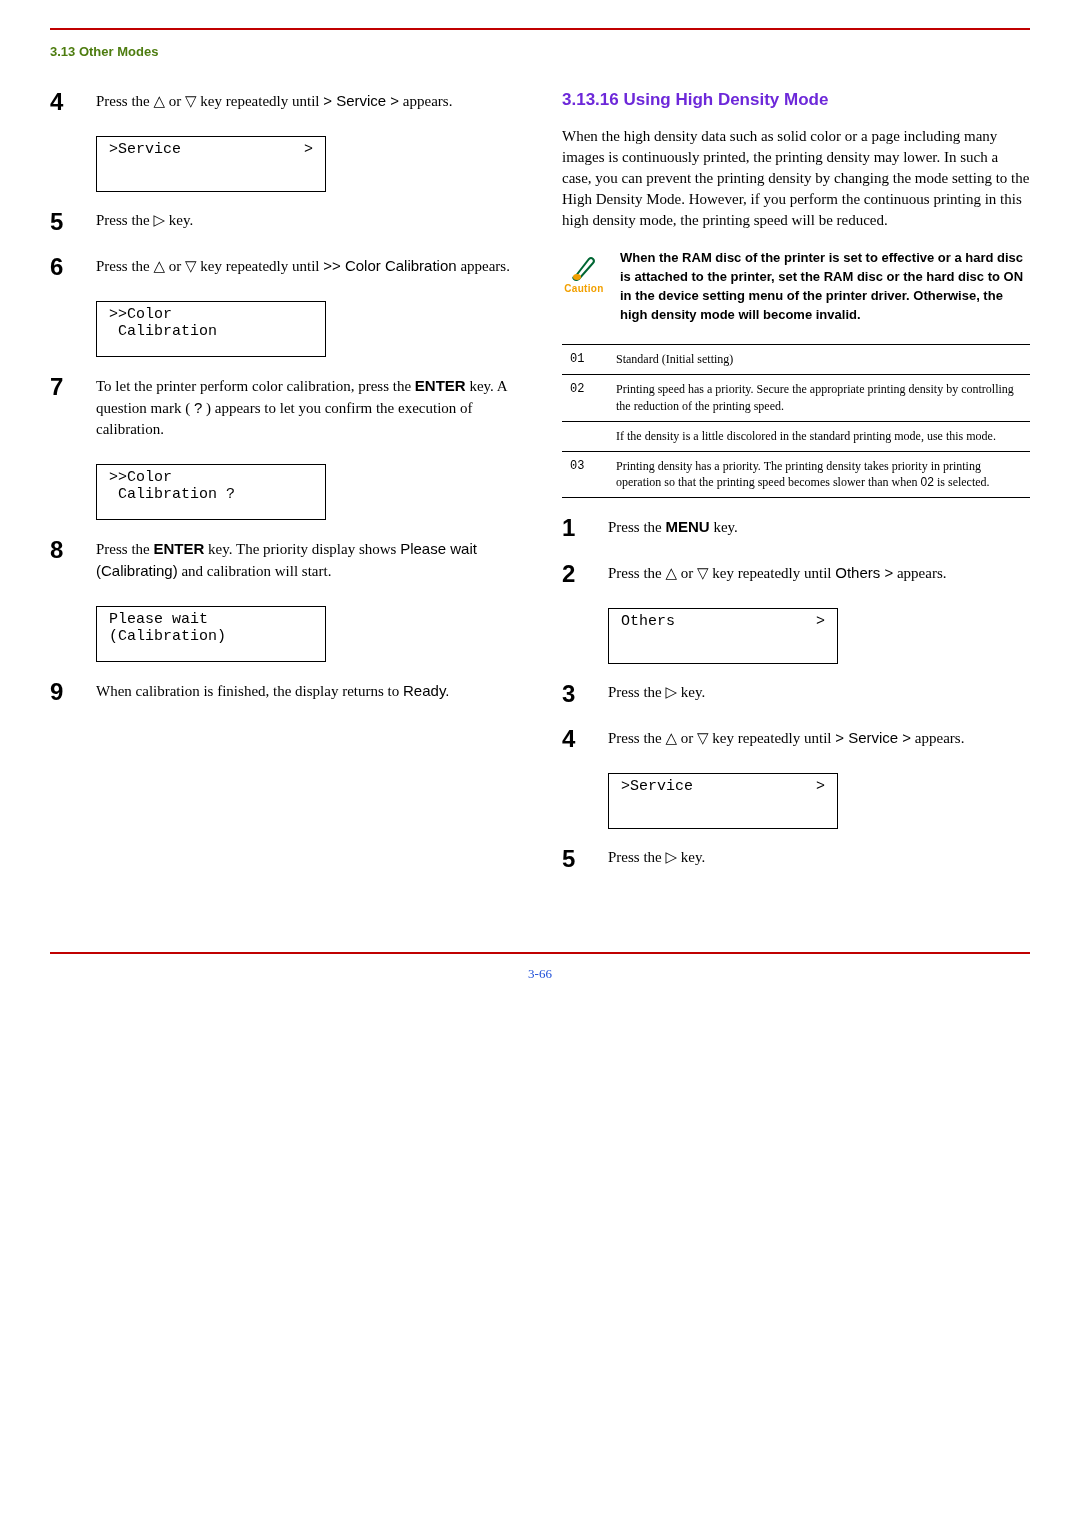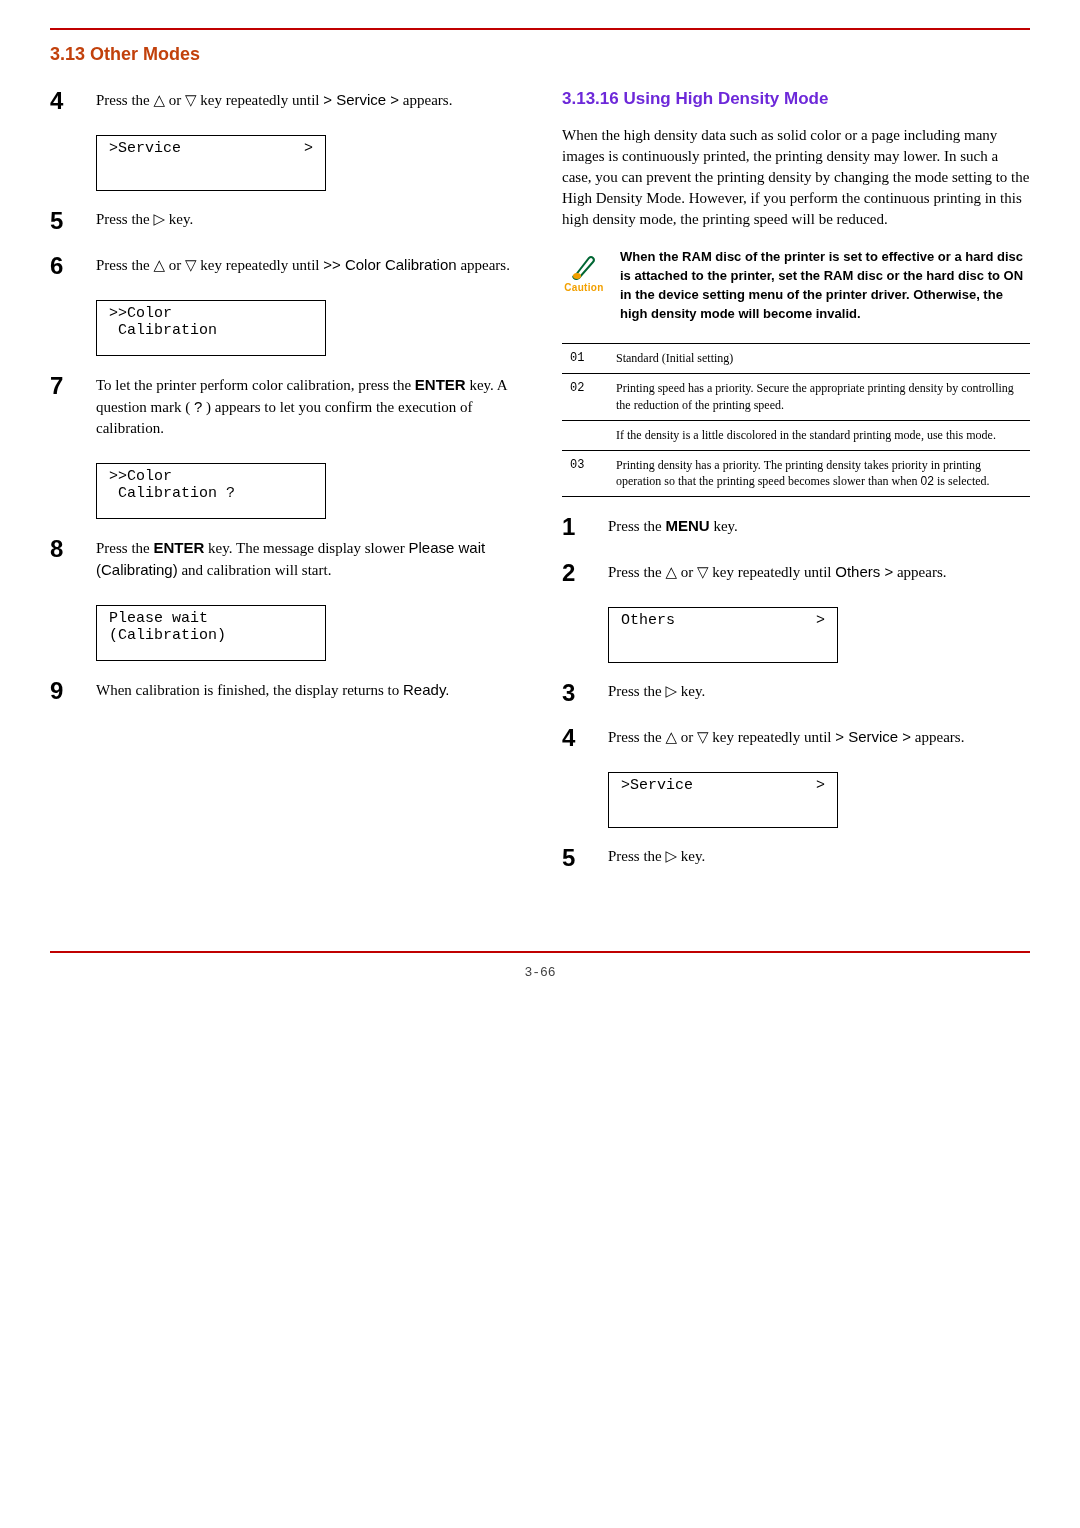--- a/index.html
+++ b/index.html
@@ -8,25 +8,25 @@
     font-size: 15px;
     color: #000;
     background: #fff;
     width: 1080px;
     margin: 0 auto;
     padding: 28px 50px 28px 50px;
   }
   .top-rule { border-top: 2px solid #c00000; margin-bottom: 14px; }
   .bottom-rule { border-top: 2px solid #c00000; margin-top: 60px; }
   .section-hdr {
-    color: #c2410c;
-    font-family: Arial, Helvetica, sans-serif;
-    font-weight: bold;
-    font-size: 18px;
-    margin-bottom: 24px;
+    color: #4d7c0f;
+    font-family: Arial, Helvetica, sans-serif;
+    font-weight: bold;
+    font-size: 13px;
+    margin-bottom: 31px;
   }
   .columns { display: flex; gap: 44px; }
   .col { flex: 1 1 0; }
   .step { display: flex; gap: 20px; margin-bottom: 20px; }
   .step-num {
     font-family: Arial, Helvetica, sans-serif;
     font-weight: 900;
     font-size: 24px;
     min-width: 26px;
     line-height: 1;
@@ -78,23 +78,23 @@
     line-height: 1.45;
   }
   .table-rule-top { border-top: 1px solid #000; }
   .tbl { width: 100%; border-collapse: collapse; font-size: 12px; }
   .tbl td { padding: 6px 8px; vertical-align: top; line-height: 1.4; }
   .tbl td.code { font-family: "Courier New", monospace; width: 46px; }
   .tbl tr.rule td { border-top: 1px solid #000; }
   .tbl-end { border-bottom: 1px solid #000; }
   .page-num {
     text-align: center;
-    font-family: Liberation Mono, monospace;
+    font-family: Liberation Serif, serif;
     font-size: 13px;
-    color: #404040;
+    color: #1d4ed8;
     margin-top: 12px;
   }
 </style>
 </head>
 <body>
 
 <div class="top-rule"></div>
 <div class="section-hdr">3.13 Other Modes</div>
 
 <div class="columns">
@@ -146,21 +146,21 @@
     <div class="display-box">
       <span class="left">&gt;&gt;Color
  Calibration ?</span>
       <span></span>
     </div>
 
     <div class="step">
       <div class="step-num">8</div>
       <div class="step-body">
         <p>
-          <span>Press the </span><span class="bold">ENTER</span><span> key. The message display slower </span><span class="mono">Please wait (Calibrating)</span><span> and calibration will start.</span>
+          <span>Press the </span><span class="bold">ENTER</span><span> key. The priority display shows </span><span class="mono">Please wait (Calibrating)</span><span> and calibration will start.</span>
         </p>
       </div>
     </div>
     <div class="display-box">
       <span class="left">Please wait
 (Calibration)</span>
       <span></span>
     </div>
 
     <div class="step">

